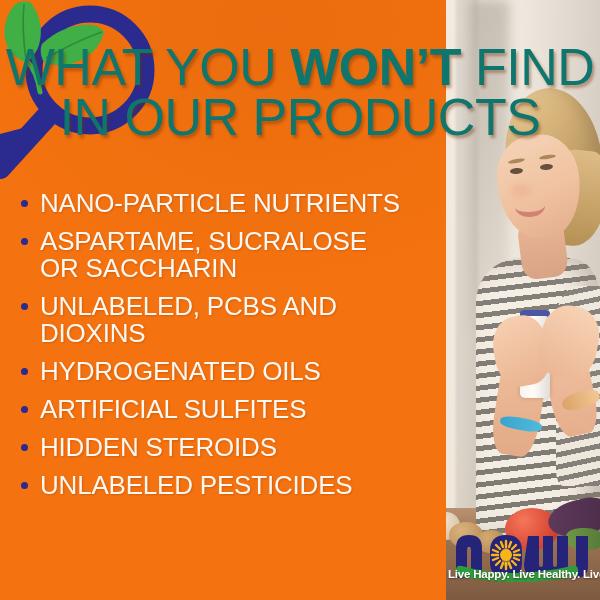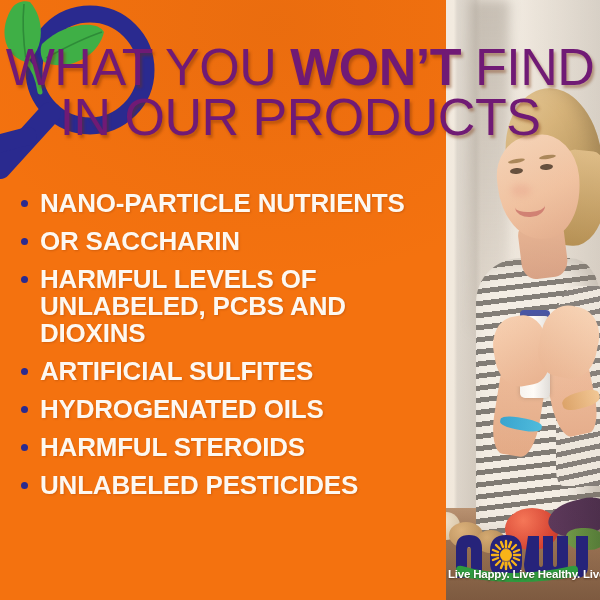--- a/index.html
+++ b/index.html
@@ -241,21 +241,21 @@
     left: -6px; top: -4px;
     width: 180px; height: 190px;
   }
 
   
   .headline {
     position: absolute;
     left: 0; top: 42px;
     width: 600px;
     text-align: center;
-    color: #701a75;
+    color: #0f766e;
     font-size: 52px;
     line-height: 50px;
     letter-spacing: -0.5px;
     font-weight: 400;
     text-shadow: 2px 3px 3px rgba(120,48,8,.42);
     white-space: nowrap;
   }
   .headline .l2 { display: block; }
   .headline b { font-weight: 700; }
 
@@ -269,21 +269,21 @@
     list-style: none;
   }
   .bullets li {
     position: relative;
     padding-left: 22px;
     margin-bottom: 11px;
     color: #fdf8f1;
     font-size: 26px;
     line-height: 27px;
     letter-spacing: -0.2px;
-    font-weight: 700;
+    font-weight: 400;
     text-shadow: 1px 1px 2px rgba(130,52,10,.28);
   }
   .bullets li::before {
     content: "";
     position: absolute;
     left: 3px; top: 10px;
     width: 7px; height: 7px;
     background: #2a2a8f;
     border-radius: 50%;
   }
@@ -373,34 +373,34 @@
   <div class="headline">
     <span><span>WHAT YOU </span><b>WON’T</b><span> FIND</span></span>
     <span class="l2">IN OUR PRODUCTS</span>
   </div>
 
   <ul class="bullets">
     <li>
       <span>NANO-PARTICLE NUTRIENTS</span>
     </li>
     <li>
+      <span>ASPARTAME, SUCRALOSE</span>
       <span class="l2">OR SACCHARIN</span>
     </li>
     <li>
-      <span>HARMFUL LEVELS OF</span>
       <span class="l2">UNLABELED, PCBS AND DIOXINS</span>
     </li>
     <li>
+      <span>HYDROGENATED OILS</span>
+    </li>
+    <li>
       <span>ARTIFICIAL SULFITES</span>
     </li>
     <li>
-      <span>HYDROGENATED OILS</span>
-    </li>
-    <li>
-      <span>HARMFUL STEROIDS</span>
+      <span>HIDDEN STEROIDS</span>
     </li>
     <li>
       <span>UNLABELED PESTICIDES</span>
     </li>
   </ul>
 
   <svg class="now-logo" viewBox="0 0 148 62">
     <defs>
       <clipPath id="wordclip">
         <path d="M10 14 q0-10 11-10 q11 0 11 10 v32 h-22 z

